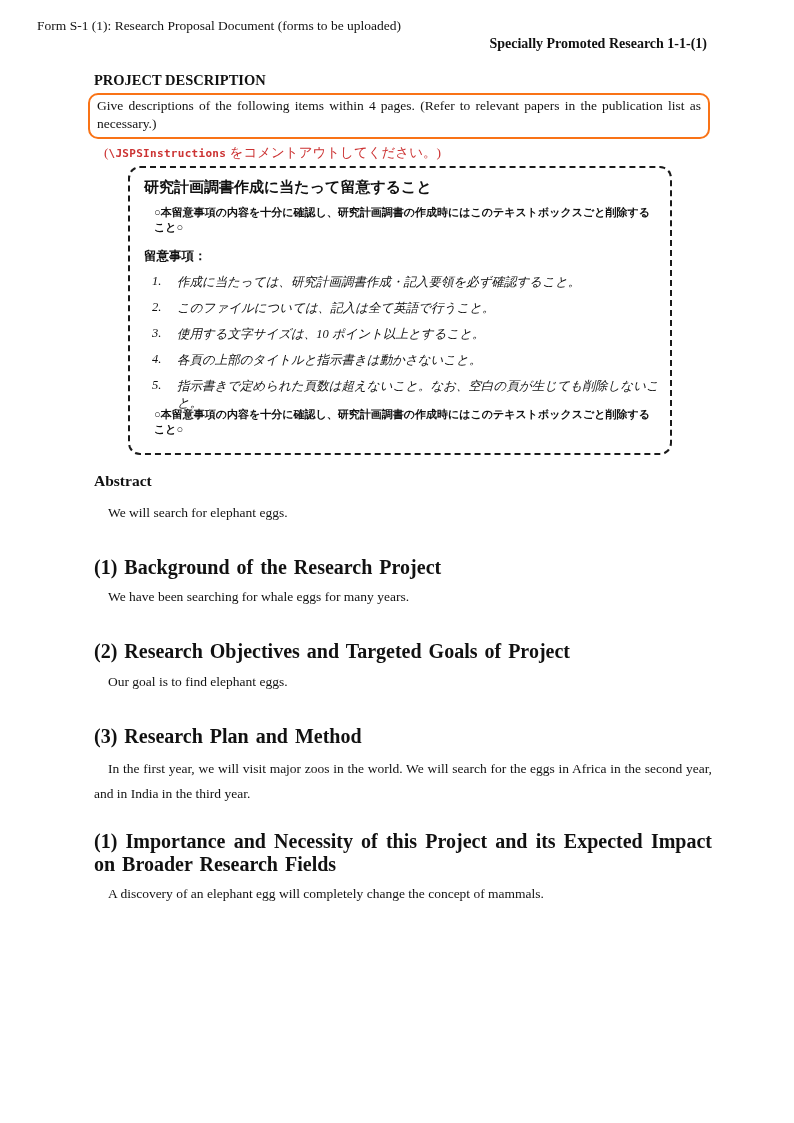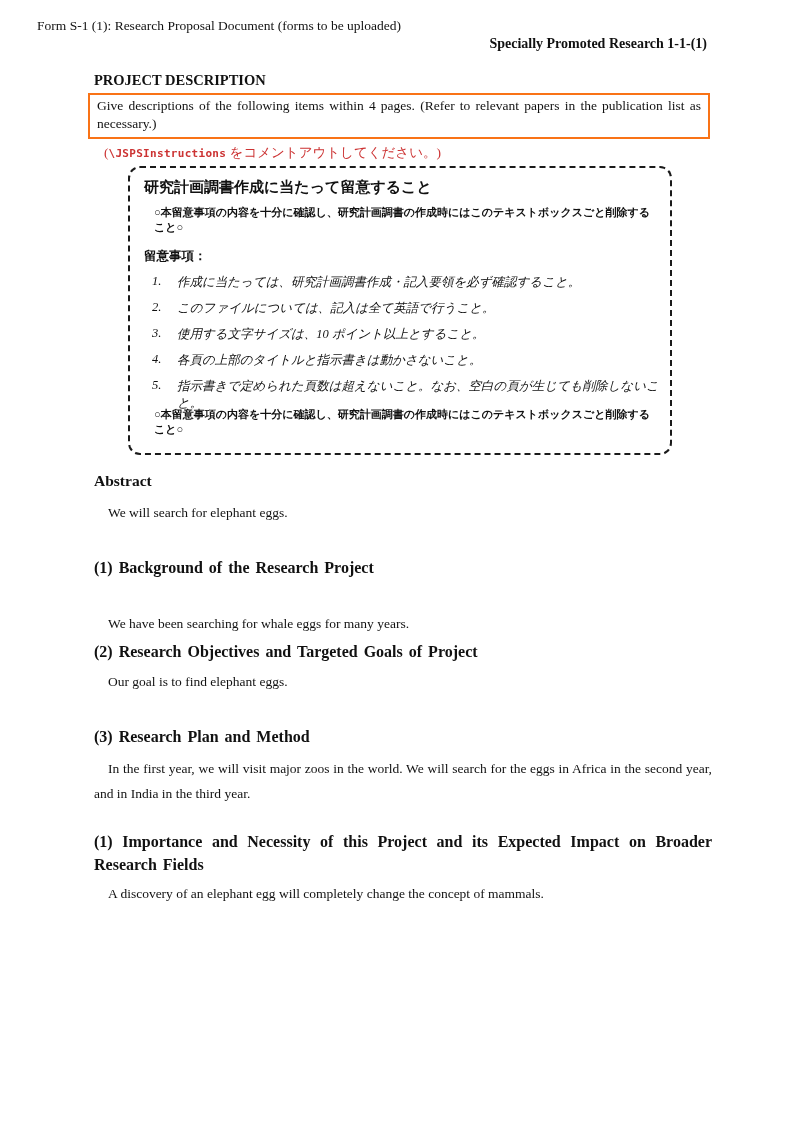--- a/index.html
+++ b/index.html
@@ -1,15 +1,15 @@
 <!DOCTYPE html>
 <html><head>
 <meta charset="utf-8">
 <style>
-  * { margin: 0; padding: 0; box-sizing: border-box; }
+  * { margin: 0; padding: 0; box-sizing: border-box; border-radius: 10px; }
   html, body { background: #ffffff; }
   .page {
     position: relative;
     width: 794px;
     height: 1123px;
     background: #ffffff;
     font-family: "Liberation Serif", serif;
     color: #111111;
     overflow: hidden;
   }
@@ -43,30 +43,30 @@
   .dash-warning-top { left: 24px; top: 37px; width: 506px; font-size: 11px; font-weight: bold; }
   .dash-warning-bottom { left: 24px; top: 239px; width: 506px; font-size: 11px; font-weight: bold; }
   .notes-label { left: 14px; top: 80px; font-size: 12.5px; font-weight: bold; }
   .note-item { position: absolute; left: 0; width: 540px; font-size: 12.5px; font-style: italic; }
   .note-item .num { position: absolute; left: 22px; }
   .note-item .txt { position: absolute; left: 47px; width: 486px; }
 
   .abstract-title { left: 94px; top: 472px; font-size: 15.5px; font-weight: bold; }
   .abstract-body { left: 108px; top: 505px; font-size: 13.5px; }
 
-  .sec-title { left: 94px; width: 618px; font-size: 16px; font-weight: bold; line-height: 23px; word-spacing: 2px; }
+  .sec-title { left: 94px; width: 618px; font-size: 20px; font-weight: bold; line-height: 23px; word-spacing: 2px; }
   .sec-body-line { left: 108px; font-size: 13.5px; }
   .sec-body-par {
     left: 94px; width: 618px;
     font-size: 13.5px;
     text-align: justify;
     text-indent: 14px;
     line-height: 25px;
   }
-  .t1 { top: 556px; } .b1 { top: 616px; }
+  .t1 { top: 556px; } .b1 { top: 589px; }
   .t2 { top: 640px; } .b2 { top: 674px; }
   .t3 { top: 725px; } .b3 { top: 756px; }
   .t4 { top: 830px; text-align: justify; } .b4 { top: 886px; }
 </style>
 </head>
 <body>
 
 <div class="page">
 
   <div class="abs header-left serif">Form S-1 (1): Research Proposal Document (forms to be uploaded)</div>

